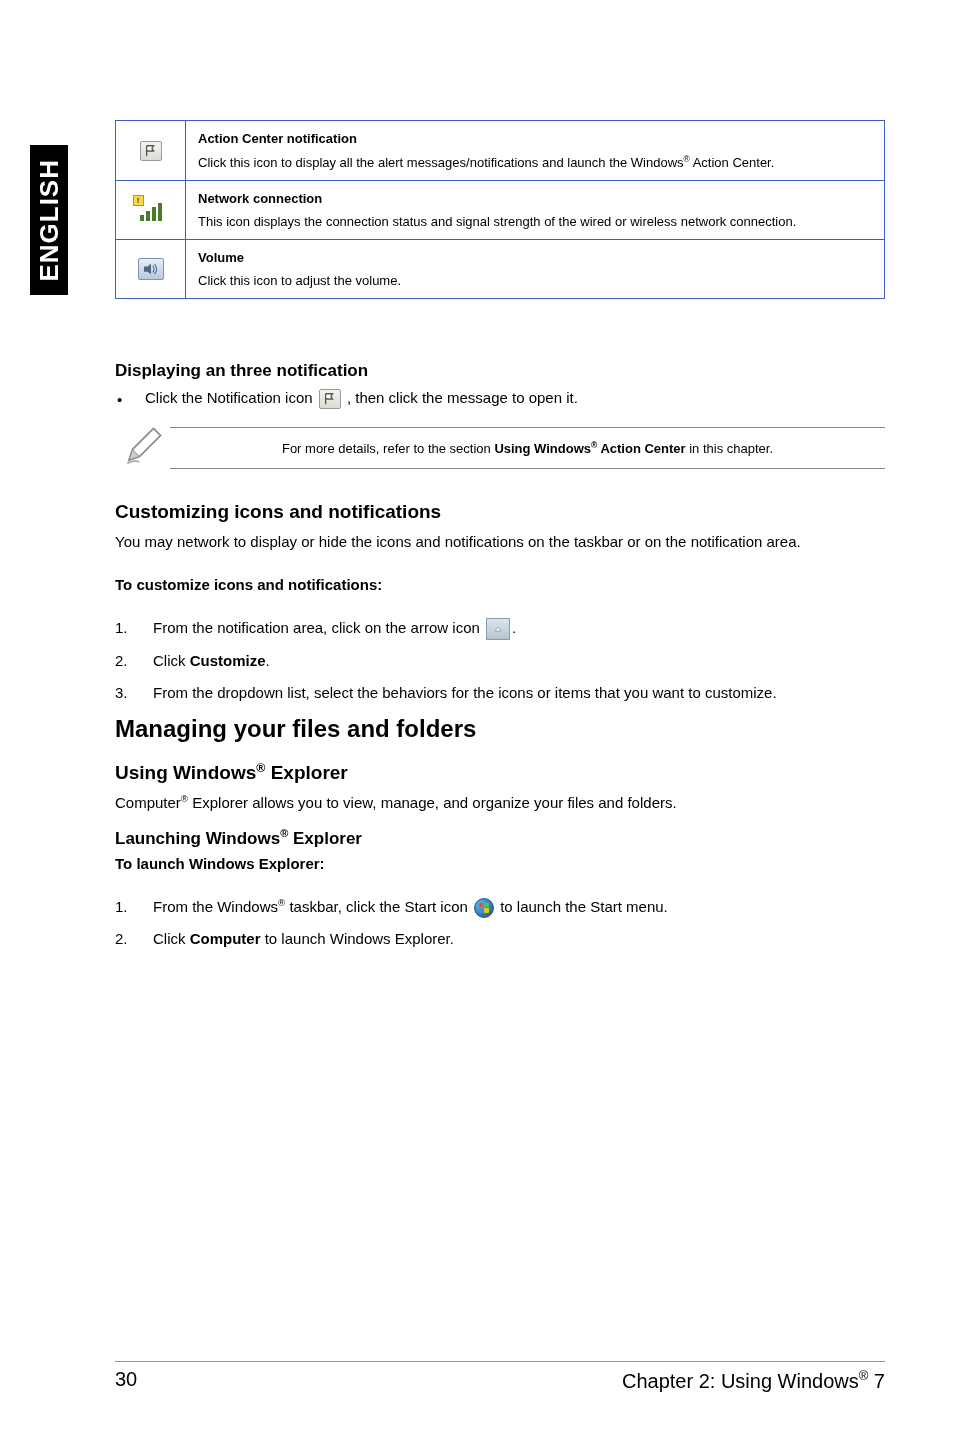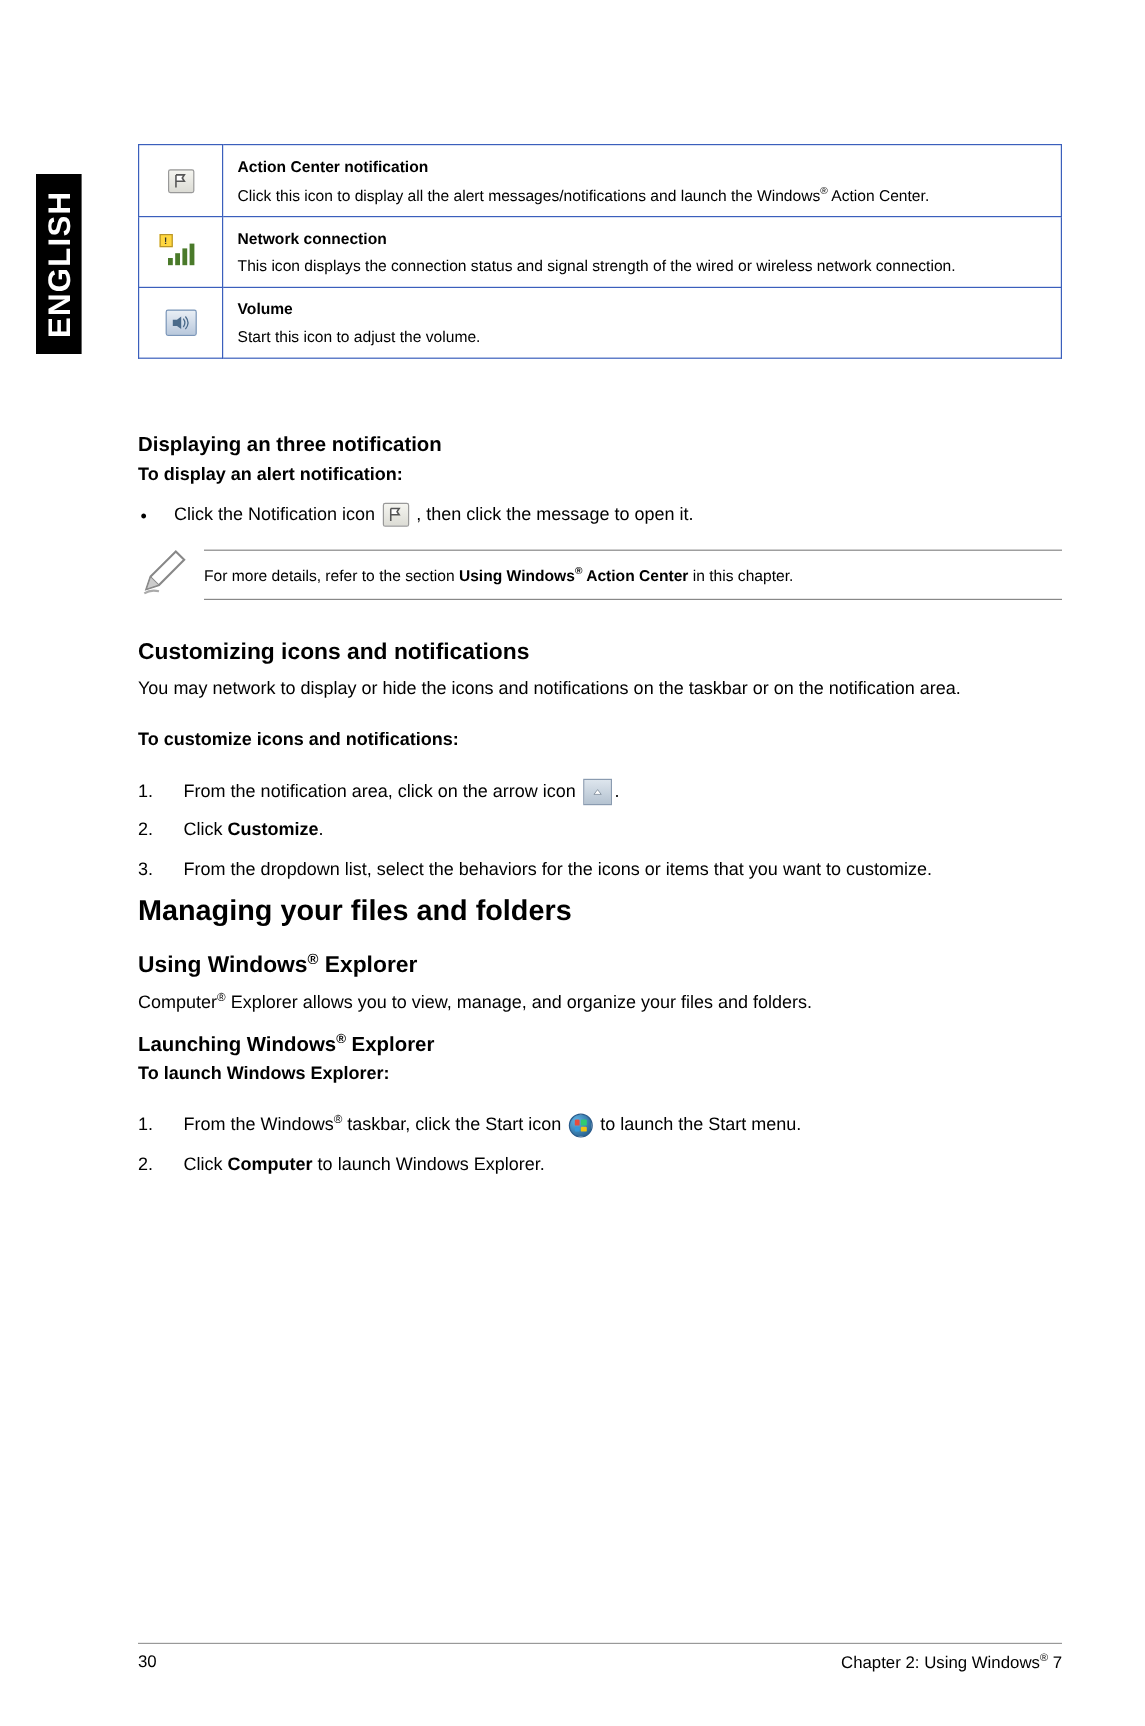--- a/index.html
+++ b/index.html
@@ -106,20 +106,21 @@
     }
     .number-line .num {
       position: absolute;
       left: 0px;
       top: 0;
     }
     .note-box {
       display: flex;
       align-items: center;
       margin: 15px 0 30px 0;
+      text-align: center;
     }
     .note-icon {
       width: 55px;
       flex-shrink: 0;
     }
     .note-text {
       flex: 1;
       border-top: 1px solid #888;
       border-bottom: 1px solid #888;
       padding: 12px 0;
@@ -206,21 +207,21 @@
     .start-orb .flag .y { background: #f1c40f; }
     .pencil-svg { width: 42px; height: 42px; }
     sup { font-size: 0.65em; vertical-align: super; }
     .footer {
       position: absolute;
       bottom: 45px;
       left: 115px;
       width: 770px;
       border-top: 1px solid #999;
       padding-top: 6px;
-      font-size: 14px;
+      font-size: 20px;
       display: flex;
       justify-content: space-between;
       text-align: right;
     }
     .spacer-sm { height: 10px; }
     .spacer-md { height: 22px; }
     .network-wrapper {
       position: relative;
       display: inline-block;
       width: 32px;
@@ -273,30 +274,29 @@
       <td class="icon-cell">
         <span class="volume-icon">
           <svg viewBox="0 0 20 16">
                 <path d="M2 5 L6 5 L10 2 L10 14 L6 11 L2 11 Z" fill="#4a6a8a"></path>
                 <path d="M12 4 Q15 8 12 12 M14 2 Q19 8 14 14" stroke="#4a6a8a" stroke-width="1.2" fill="none"></path>
               </svg>
         </span>
       </td>
       <td>
         <span class="row-title">Volume</span>
-        <span>Start this icon to adjust the volume.</span>
+        <span>Click this icon to adjust the volume.</span>
       </td>
     </tr>
   </tbody>
     </table>
 
   <div class="spacer-md"></div>
 
   <div class="sub-heading">Displaying an three notification</div>
-  <div class="bold-line">To display an alert notification:</div>
   <div class="bullet-line">
     <span class="dot">•</span>
     <span>Click the Notification icon </span>
     <span class="inline-icon flag-icon">
       <svg viewBox="0 0 16 16">
           <path d="M3 2 L3 14 M3 2 L11 2 L9 5 L11 8 L3 8" stroke="#555" stroke-width="1.5" fill="white"></path>
         </svg>
     </span>
     <span>, then click the message to open it.</span>
   </div>

